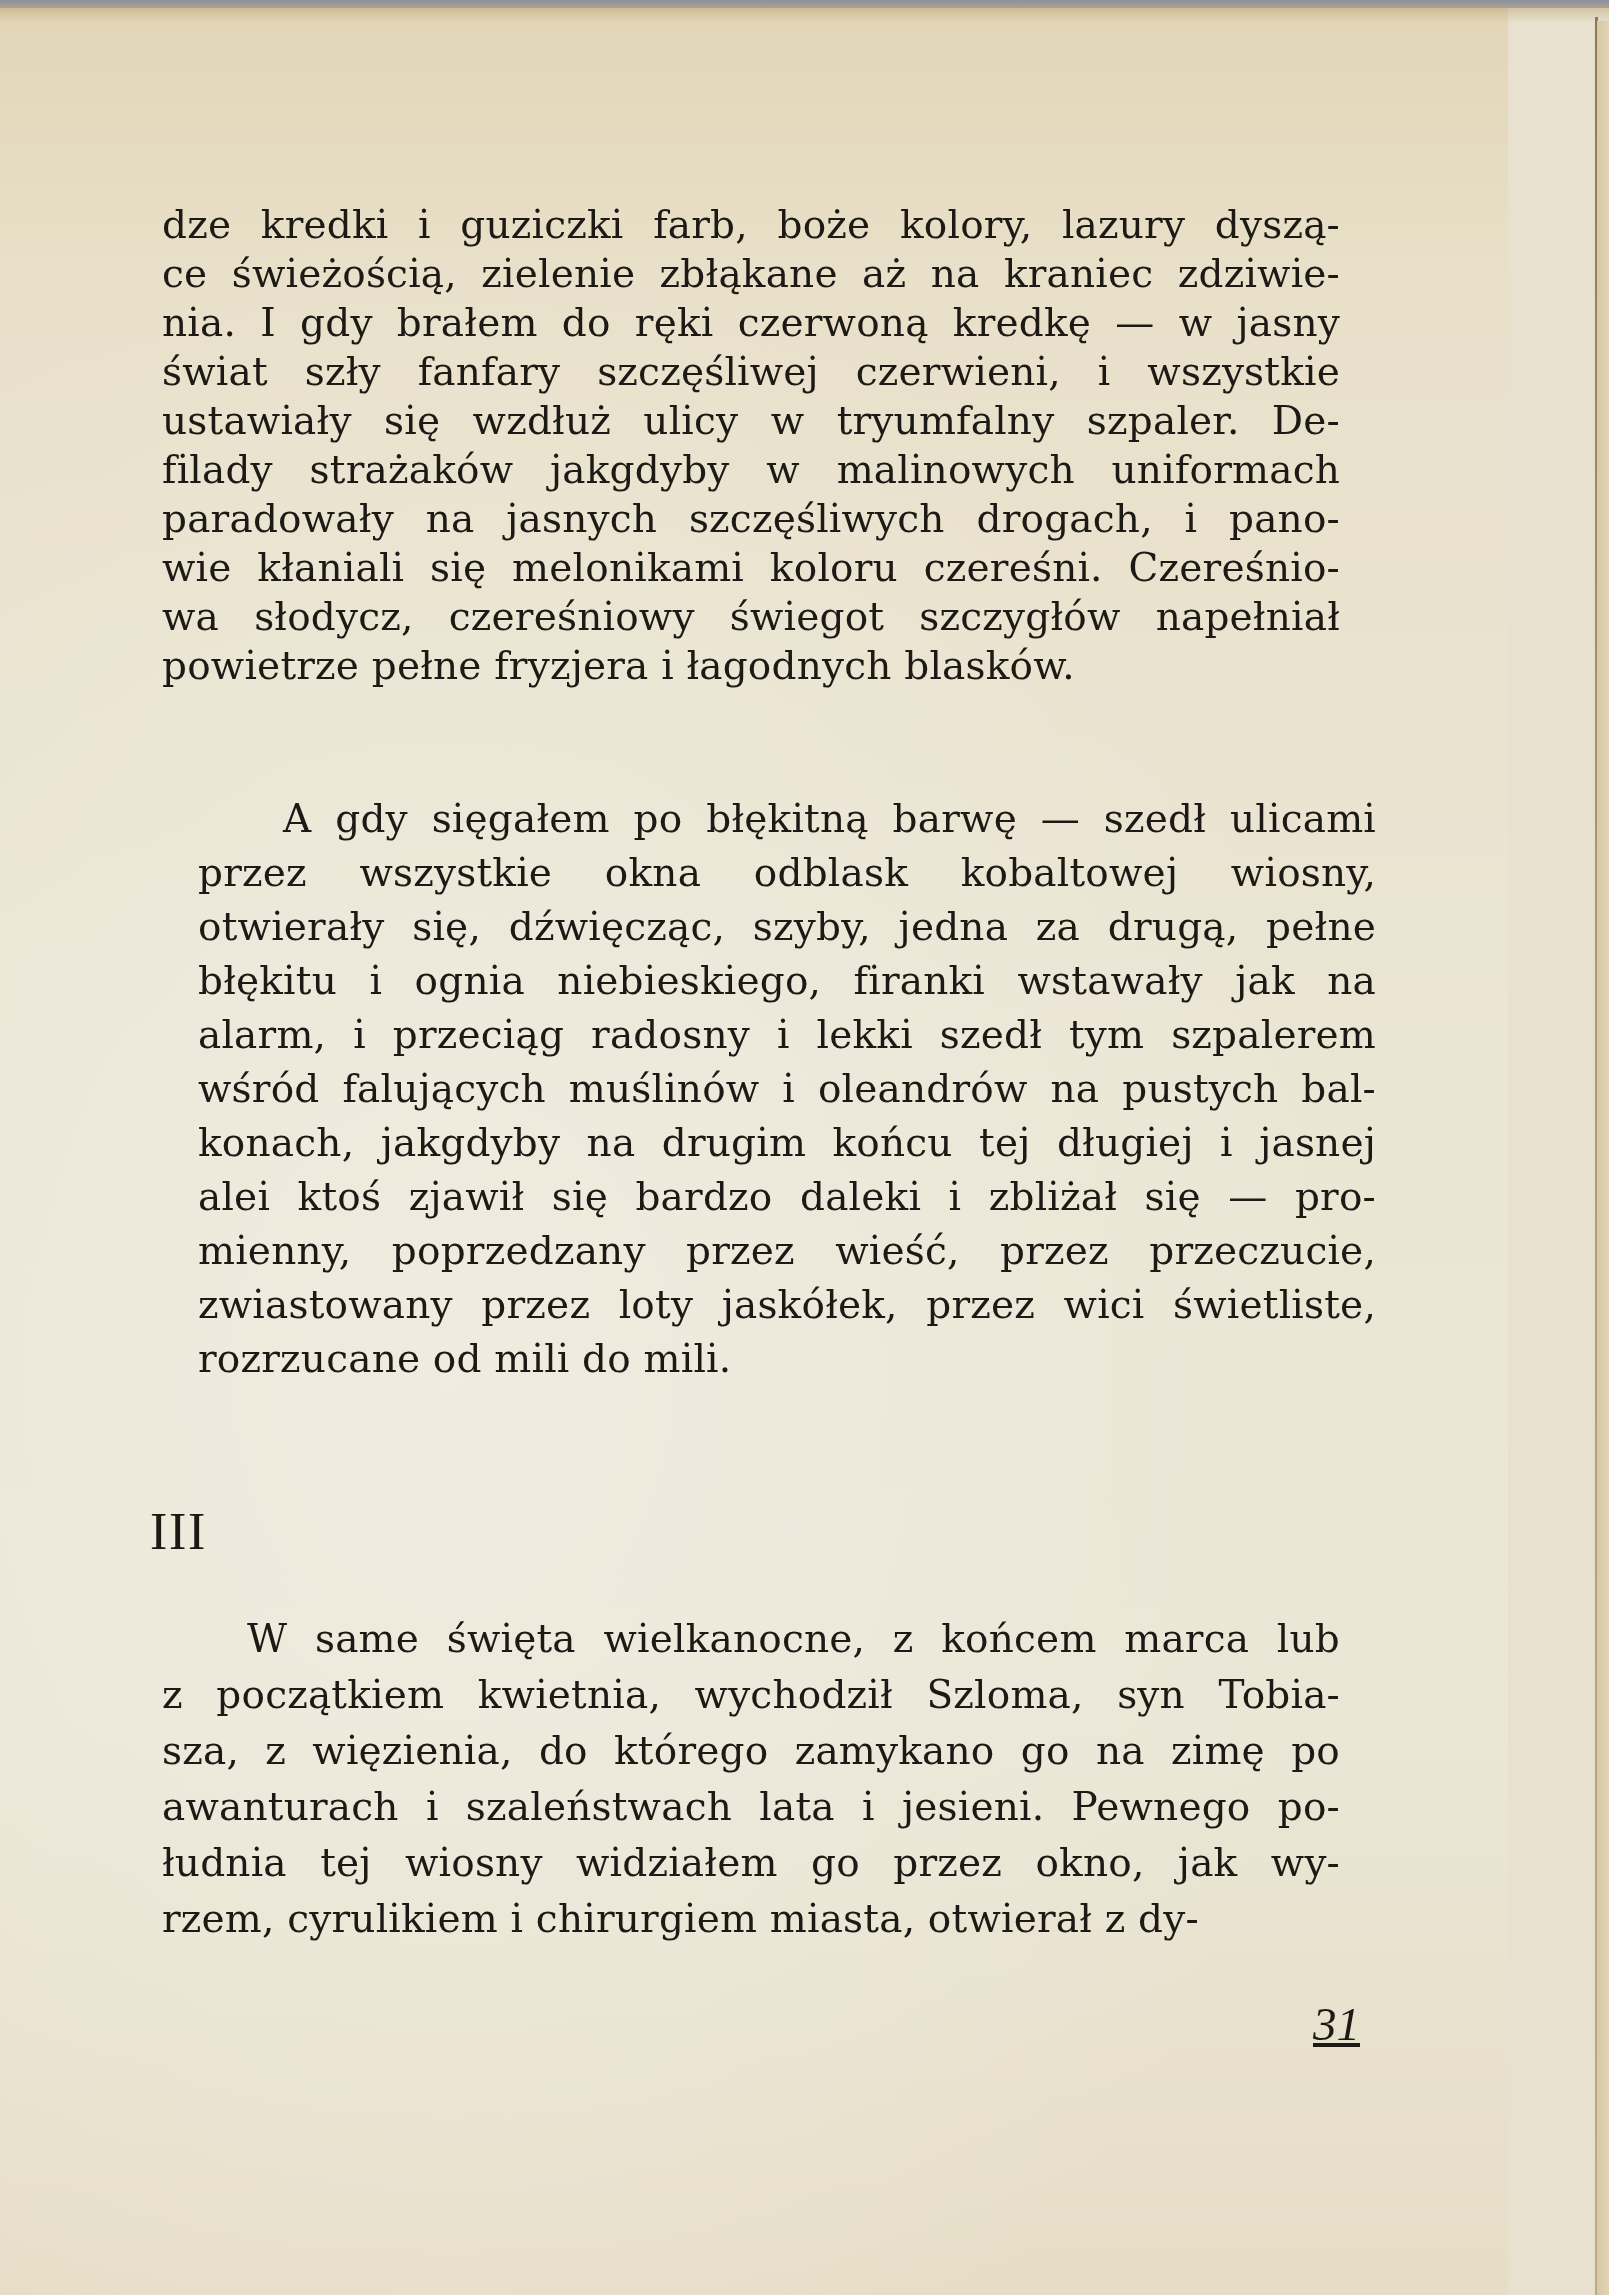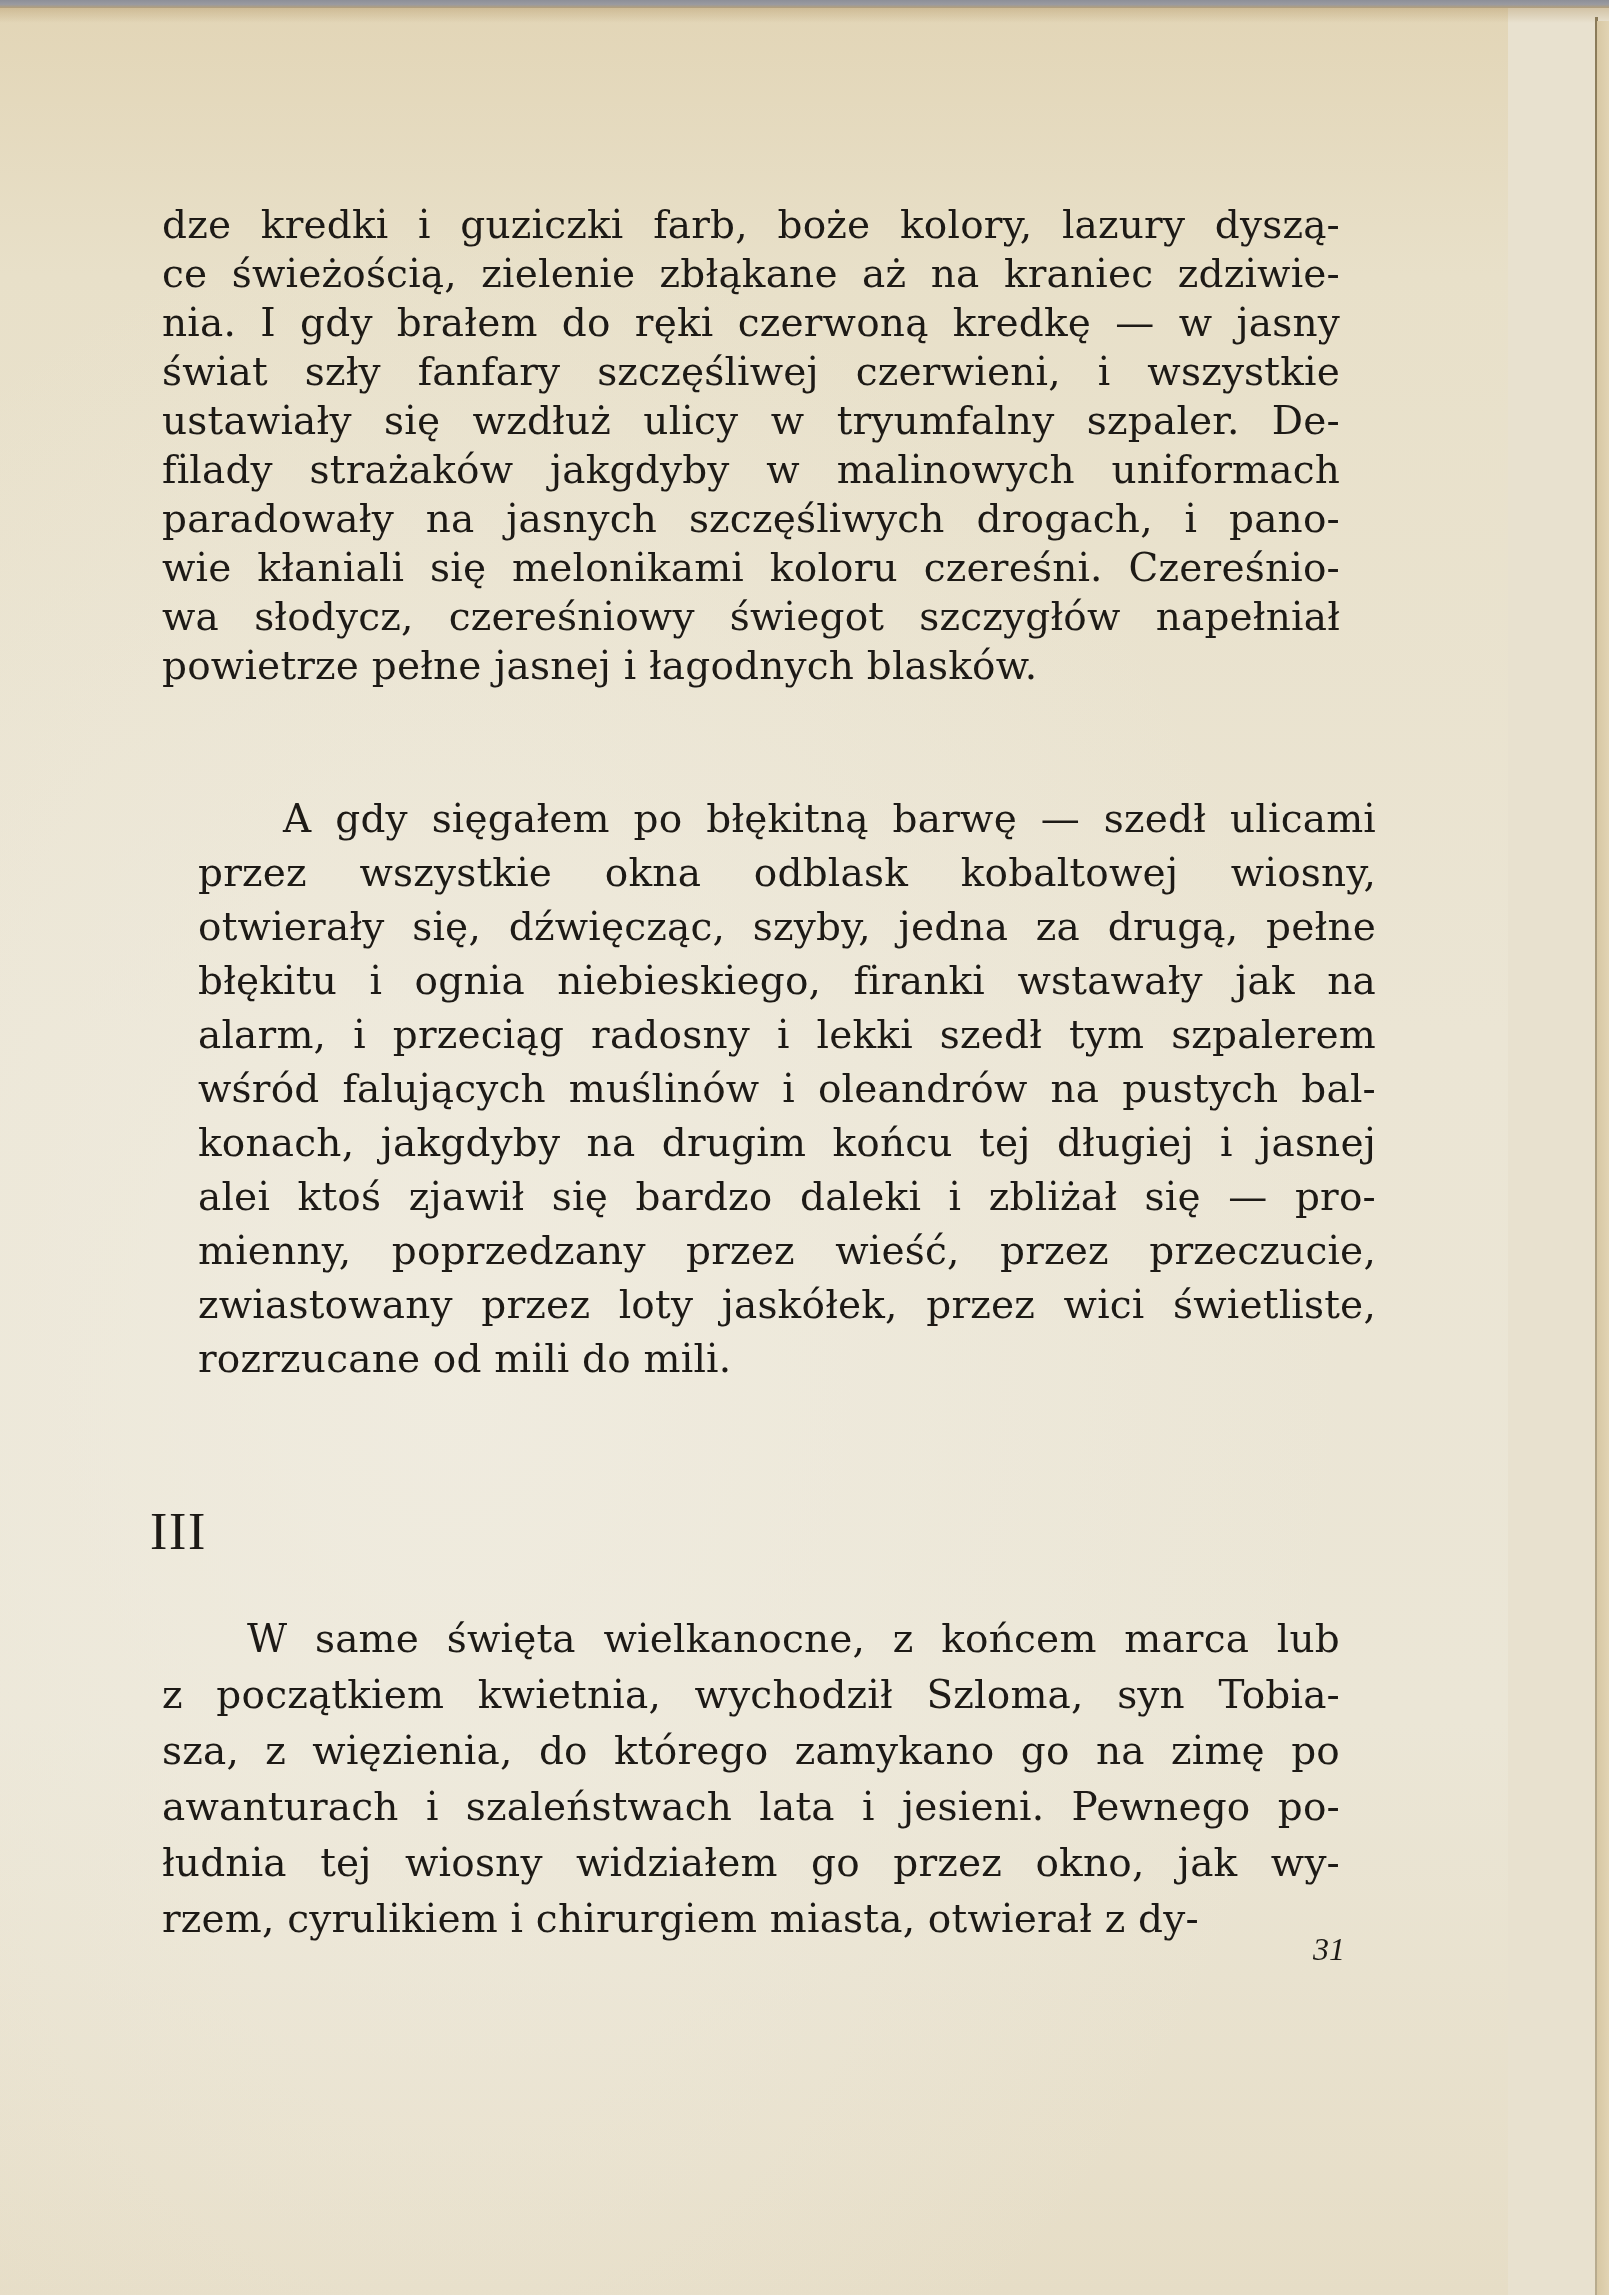--- a/index.html
+++ b/index.html
@@ -57,25 +57,26 @@
     top: 1494px;
     text-align: left;
     font-family: "Liberation Serif", "DejaVu Serif", serif;
     font-size: 52px;
     letter-spacing: 1.7px;
     color: #1d1a16;
     margin-top: 8px;
   }
   .page-number {
     position: absolute;
-    left: 1313px; top: 1931px;
+    left: 1313px; top: 1997px;
     font-family: "Liberation Serif", "DejaVu Serif", serif;
     font-style: italic;
-    font-size: 32px;
+    font-size: 47px;
     color: #1d1a16;
+    text-decoration: underline;
   }
 </style>
 </head>
 <body>
 
 <div class="page">
   <div class="top-edge"></div>
   <div class="top-shadow"></div>
   <div class="right-fold"></div>
   <div class="right-strip"></div>
@@ -83,21 +84,21 @@
   <div class="text" id="para1">
       <span class="line">dze kredki i guziczki farb, boże kolory, lazury dyszą-</span>
       <span class="line">ce świeżością, zielenie zbłąkane aż na kraniec zdziwie-</span>
       <span class="line">nia. I gdy brałem do ręki czerwoną kredkę — w jasny</span>
       <span class="line">świat szły fanfary szczęśliwej czerwieni, i wszystkie</span>
       <span class="line">ustawiały się wzdłuż ulicy w tryumfalny szpaler. De-</span>
       <span class="line">filady strażaków jakgdyby w malinowych uniformach</span>
       <span class="line">paradowały na jasnych szczęśliwych drogach, i pano-</span>
       <span class="line">wie kłaniali się melonikami koloru czereśni. Czereśnio-</span>
       <span class="line">wa słodycz, czereśniowy świegot szczygłów napełniał</span>
-      <span class="line last">powietrze pełne jasnej i łagodnych blasków.</span>
+      <span class="line last">powietrze pełne fryzjera i łagodnych blasków.</span>
     </div>
   <div class="text" id="para2">
       <span class="line indent">A gdy sięgałem po błękitną barwę — szedł ulicami</span>
       <span class="line">przez wszystkie okna odblask kobaltowej wiosny,</span>
       <span class="line">otwierały się, dźwięcząc, szyby, jedna za drugą, pełne</span>
       <span class="line">błękitu i ognia niebieskiego, firanki wstawały jak na</span>
       <span class="line">alarm, i przeciąg radosny i lekki szedł tym szpalerem</span>
       <span class="line">wśród falujących muślinów i oleandrów na pustych bal-</span>
       <span class="line">konach, jakgdyby na drugim końcu tej długiej i jasnej</span>
       <span class="line">alei ktoś zjawił się bardzo daleki i zbliżał się — pro-</span>

